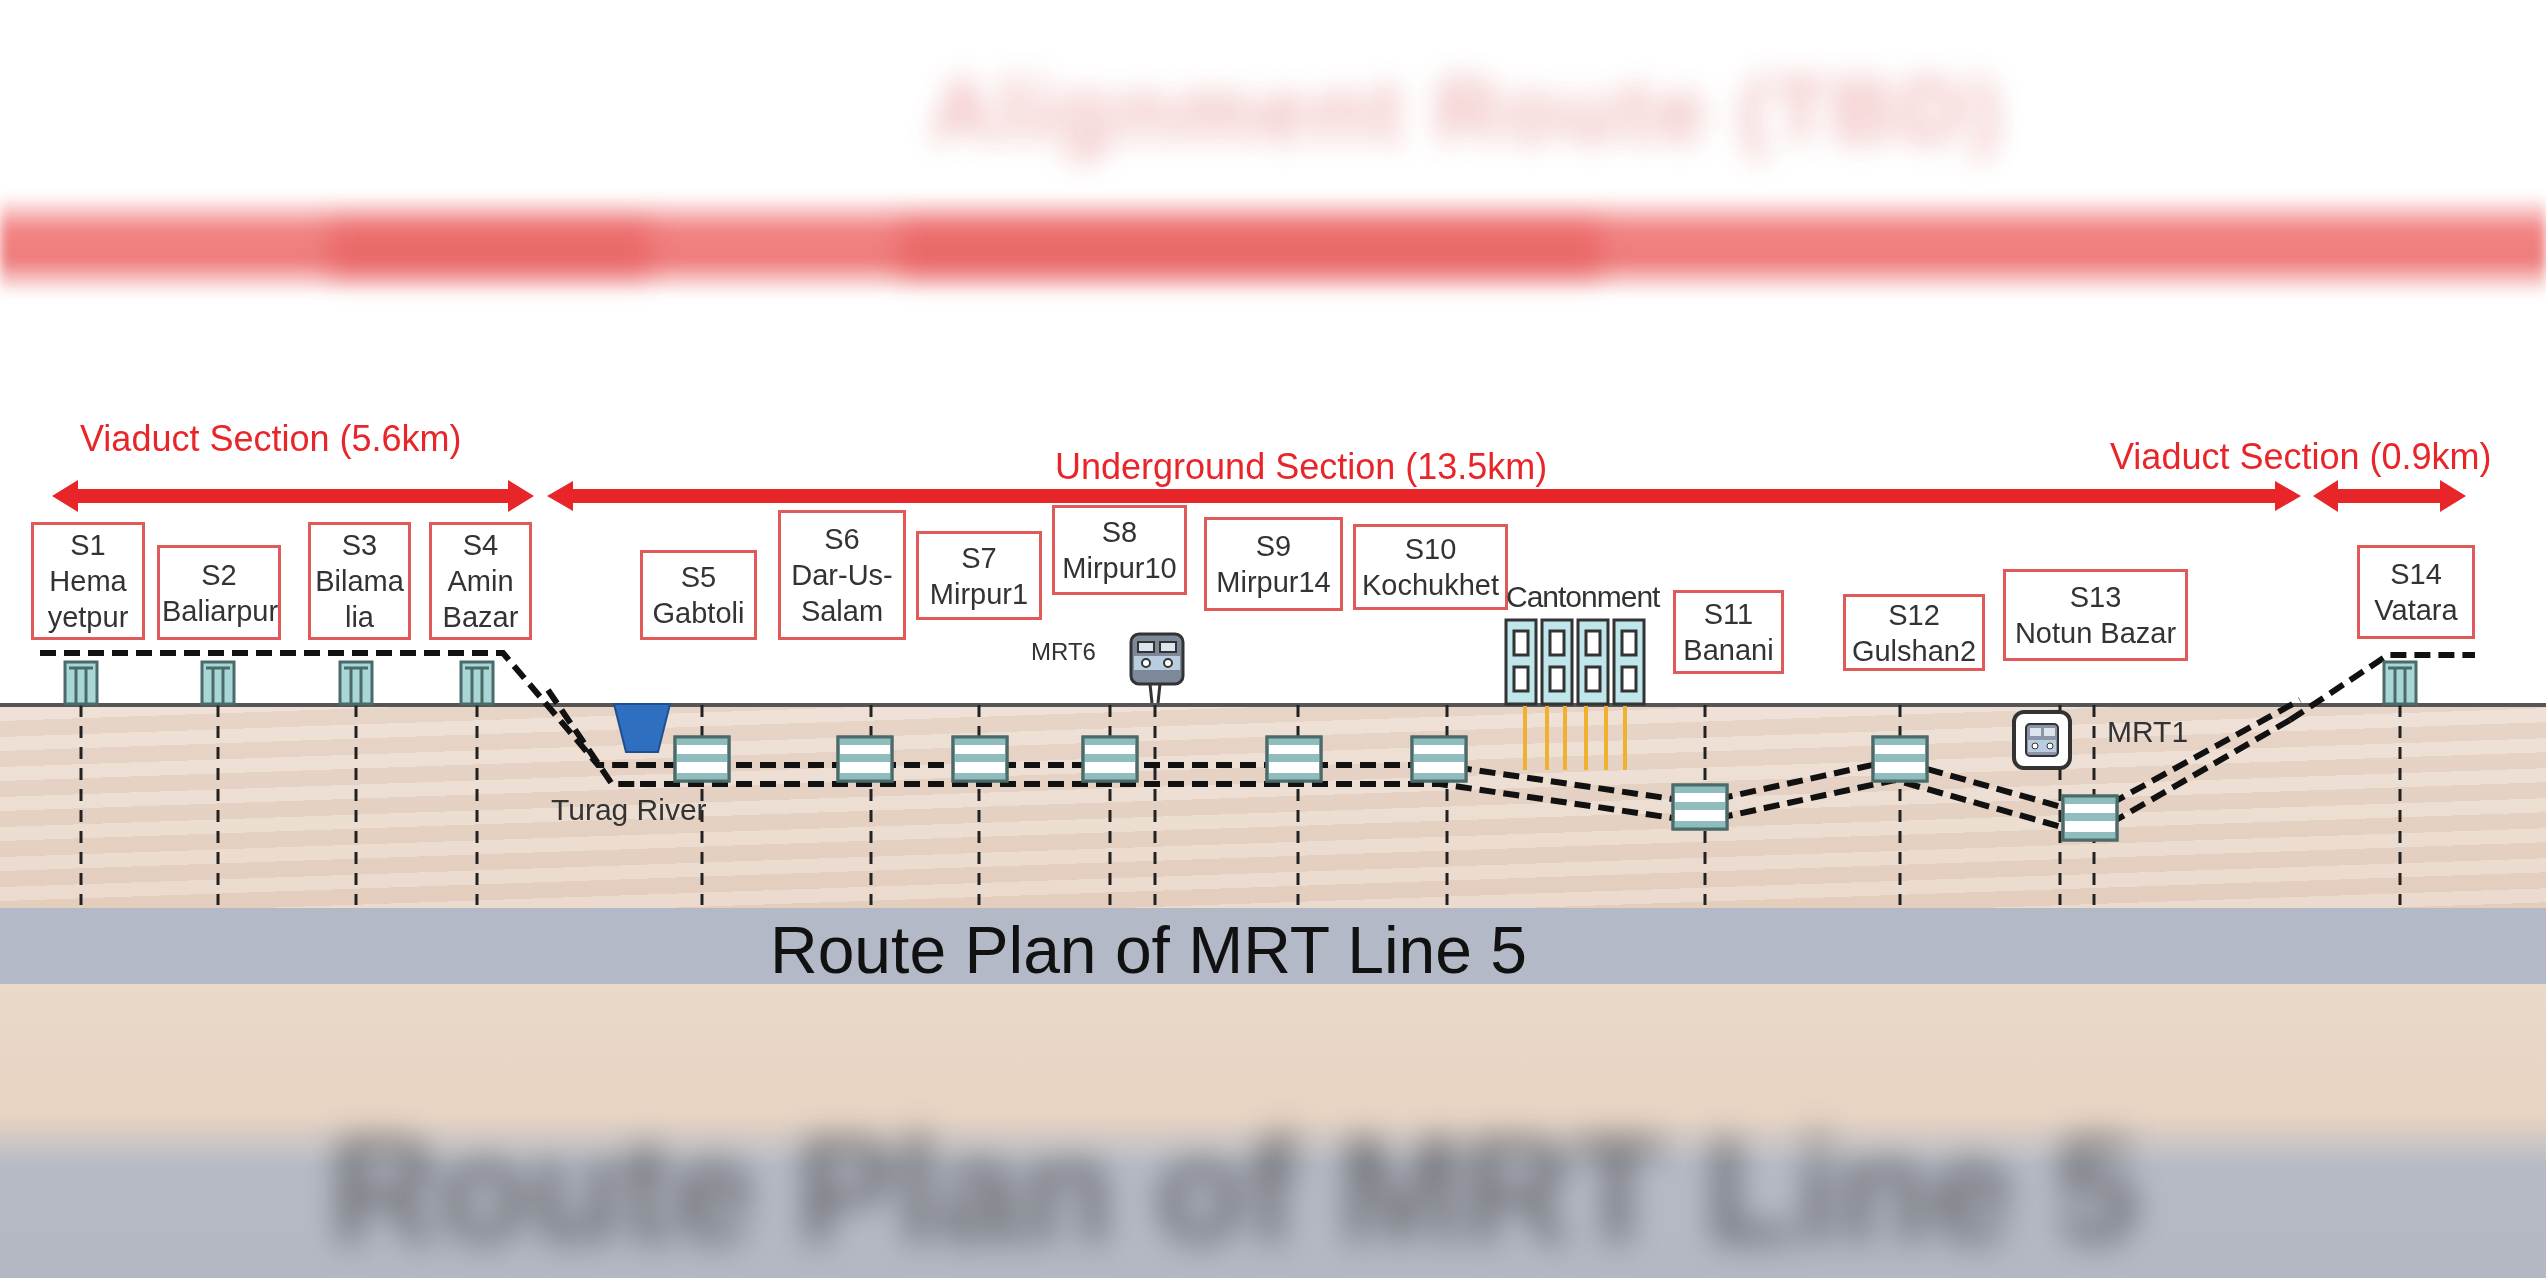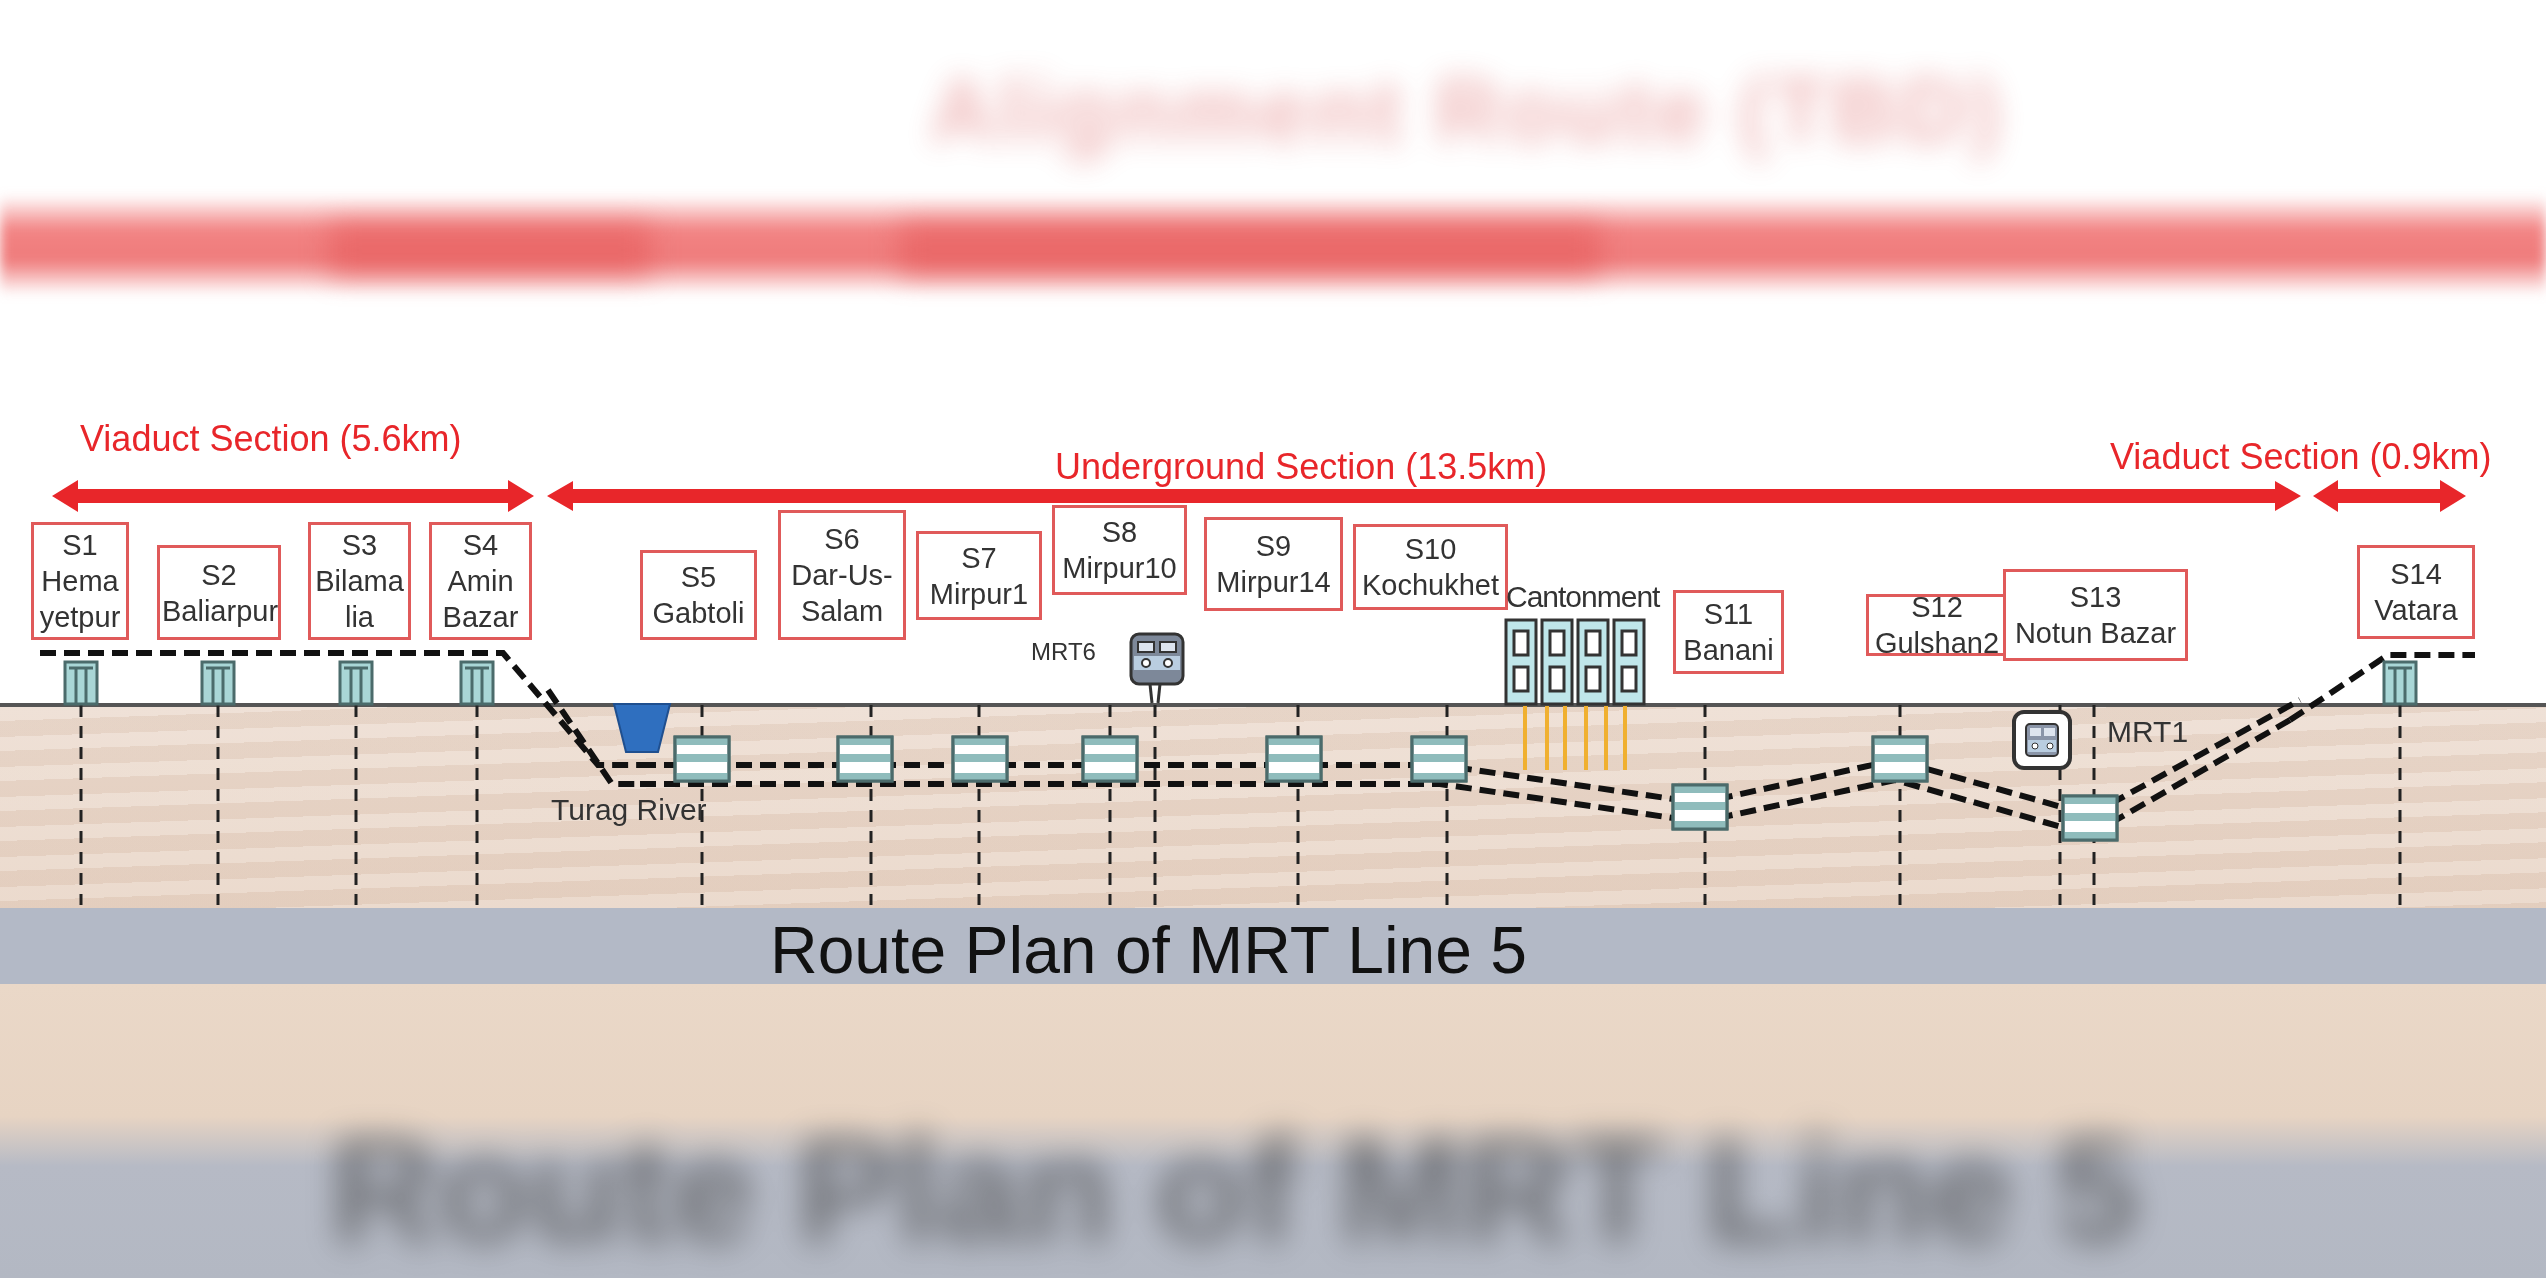--- a/index.html
+++ b/index.html
@@ -44,21 +44,21 @@
   <g fill="#e8262a">
 
     <polygon points="52,26 78,10 78,19 508,19 508,10 534,26 508,42 508,33 78,33 78,42"></polygon>
 
     <polygon points="547,26 573,11 573,19 2275,19 2275,11 2301,26 2275,41 2275,33 573,33 573,41"></polygon>
 
     <polygon points="2313,26 2338,10 2338,19 2440,19 2440,10 2466,26 2440,42 2440,33 2338,33 2338,42"></polygon>
   </g>
 </svg>
 
-<div class="station" style="left:31px;top:522px;width:98px;height:118px;">
+<div class="station" style="left:31px;top:522px;width:114px;height:118px;">
   <span>S1</span>
   <span>Hema</span>
   <span>yetpur</span>
 </div>
 <div class="station" style="left:157px;top:545px;width:124px;height:95px;">
   <span>S2</span>
   <span>Baliarpur</span>
 </div>
 <div class="station" style="left:308px;top:522px;width:103px;height:118px;">
   <span>S3</span>
@@ -92,21 +92,21 @@
   <span>Mirpur14</span>
 </div>
 <div class="station" style="left:1353px;top:524px;width:155px;height:86px;">
   <span>S10</span>
   <span>Kochukhet</span>
 </div>
 <div class="station" style="left:1673px;top:590px;width:111px;height:84px;">
   <span>S11</span>
   <span>Banani</span>
 </div>
-<div class="station" style="left:1843px;top:594px;width:142px;height:62px;margin-left:23px;">
+<div class="station" style="left:1843px;top:594px;width:142px;height:77px;">
   <span>S12</span>
   <span>Gulshan2</span>
 </div>
 <div class="station" style="left:2003px;top:569px;width:185px;height:92px;">
   <span>S13</span>
   <span>Notun Bazar</span>
 </div>
 <div class="station" style="left:2357px;top:545px;width:118px;height:94px;">
   <span>S14</span>
   <span>Vatara</span>

